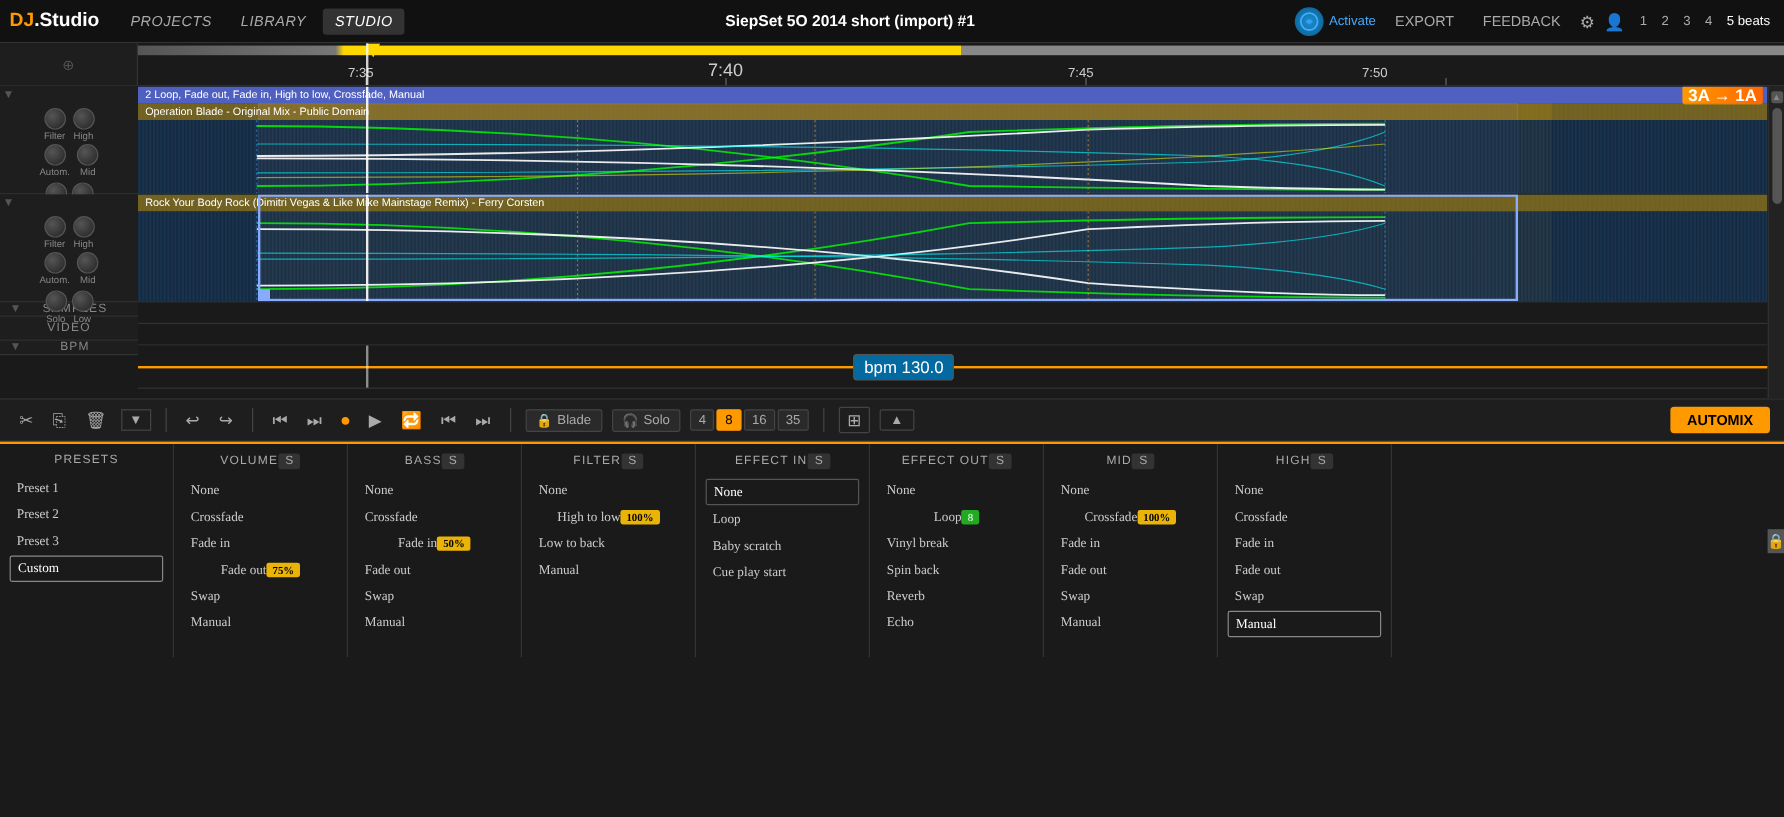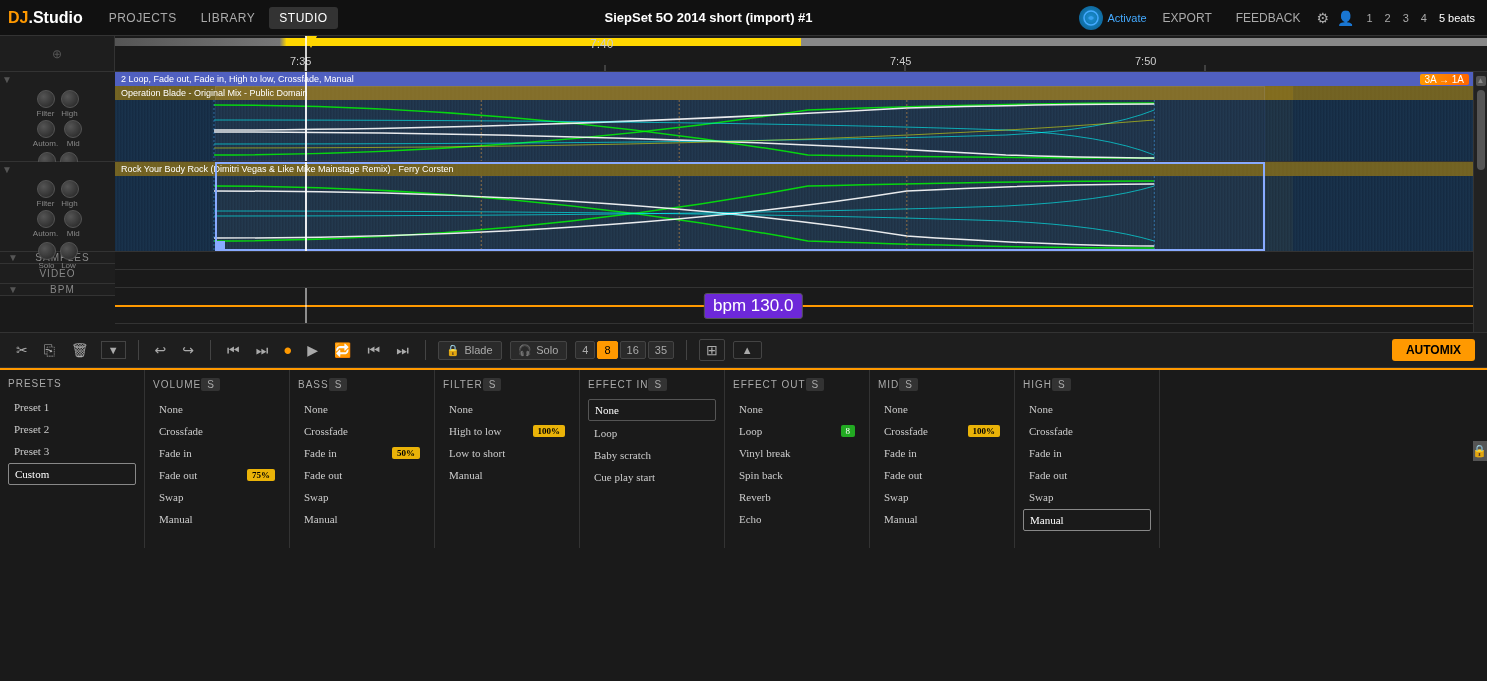--- a/index.html
+++ b/index.html
@@ -8,21 +8,21 @@
     
     .top-nav {
       display: flex; align-items: center;
       background: #111; height: 36px; padding: 0 8px; gap: 4px;
       border-bottom: 1px solid #333;
     }
     .logo { color: #FFD700; font-weight: bold; font-size: 16px; margin-right: 12px; }
     .logo span { color: #f90; }
     .nav-btn {
       background: none; border: none; color: #aaa; font-size: 12px;
-      padding: 4px 10px; cursor: pointer; letter-spacing: 0.5px;
+      padding: 4px 10px; cursor: pointer; letter-spacing: 0.5px; font-style: italic;
     }
     .nav-btn.active { color: #fff; background: #333; border-radius: 3px; }
     .tab-title {
       flex: 1; text-align: center; color: #fff; font-size: 13px; font-weight: bold;
     }
     .top-right { display: flex; align-items: center; gap: 8px; margin-left: auto; }
     .mixed-key { display: flex; align-items: center; gap: 4px; }
     .mixed-key-circle { width: 24px; height: 24px; border-radius: 50%; background: radial-gradient(circle, #1a8fd1, #0a5a8a); display: flex; align-items: center; justify-content: center; font-size: 8px; color: #fff; }
     .activate-btn { color: #4af; font-size: 11px; cursor: pointer; }
     .export-btn, .feedback-btn { background: none; border: none; color: #aaa; font-size: 12px; cursor: pointer; padding: 4px 8px; }
@@ -76,39 +76,39 @@
     
     .bottom-panel {
       height: 180px; background: #1a1a1a; border-top: 2px solid #f90;
       display: flex; overflow-x: auto;
     }
     .preset-section, .effect-section {
       min-width: 145px; border-right: 1px solid #333; padding: 8px;
       flex-shrink: 0;
     }
     .section-header {
-      display: flex; justify-content: flex-start; align-items: center;
+      display: flex; justify-content: center; align-items: center;
       margin-bottom: 8px;
     }
     .section-title {
       color: #aaa; font-size: 10px; letter-spacing: 1px; text-transform: uppercase;
     }
     .s-btn {
       background: #333; border: none; color: #aaa; font-size: 10px;
       padding: 1px 6px; cursor: pointer; border-radius: 2px;
     }
     .effect-item {
       padding: 4px 6px; color: #ccc; font-size: 11px; cursor: pointer;
       border-radius: 2px; margin-bottom: 2px; font-family: Liberation Serif, serif;
     }
     .effect-item.selected {
       background: transparent; border: 1px solid #666; color: #fff;
     }
     .effect-item.active {
-      display: flex; justify-content: space-between; align-items: center;
+      display: flex; justify-content: center; align-items: center;
     }
     .effect-badge {
       background: #eab308; color: #000; font-size: 9px;
       padding: 1px 5px; border-radius: 2px; font-weight: bold;
     }
     .effect-badge-green {
       background: #2a2; color: #fff; font-size: 9px;
       padding: 1px 5px; border-radius: 2px;
     }
     .small-knob {
@@ -159,21 +159,21 @@
     <span style="color:#555; font-size:12px;">⊕</span>
   </div>
   <div style="flex:1; position:relative; overflow:hidden;">
 
     <div style="position:absolute; top:2px; left:0; right:0; height:8px; background:#333;">
       <div style="height:100%; width:100%; background:linear-gradient(90deg, #555 0%, #777 12%, #FFD700 12.5%, #FFD700 50%, #888 50%);"></div>
       <div style="position:absolute; top:-2px; left:190px; width:12px; height:12px; background:#FFD700; clip-path:polygon(50% 100%, 0 0, 100% 0);"></div>
     </div>
 
     <div style="position:absolute; bottom:4px; left:175px; color:#ccc; font-size:11px;">7:35</div>
-    <div style="position:absolute; bottom:20px; left:475px; color:#ccc; font-size:12px;">7:40</div>
+    <div style="position:absolute; bottom:4px; left:475px; color:#ccc; font-size:15px;">7:40</div>
     <div style="position:absolute; bottom:4px; left:775px; color:#ccc; font-size:11px;">7:45</div>
     <div style="position:absolute; bottom:4px; left:1020px; color:#ccc; font-size:11px;">7:50</div>
 
     <div style="position:absolute; bottom:0; left:0; right:0; height:6px; display:flex;">
       <svg width="100%" height="6">
           <line x1="190" y1="0" x2="190" y2="6" stroke="#666" stroke-width="1"></line>
           <line x1="490" y1="0" x2="490" y2="6" stroke="#666" stroke-width="1"></line>
           <line x1="790" y1="0" x2="790" y2="6" stroke="#666" stroke-width="1"></line>
           <line x1="1090" y1="0" x2="1090" y2="6" stroke="#666" stroke-width="1"></line>
         </svg>
@@ -277,21 +277,21 @@
     <div style="height:90px; position:relative; border-bottom:1px solid #333; overflow:hidden; background:#0d1e2e;">
 
       <div style="position:absolute;top:0;left:0;right:0;bottom:0;background:repeating-linear-gradient(90deg,#0d2035 0px,#142a3e 2px,#0d2035 4px);"></div>
 
       <div style="position:absolute;top:14px;left:100px;right:180px;bottom:0;background:rgba(180,140,20,0.25);border:none;"></div>
 
       <div style="position:absolute;top:14px;left:100px;width:1050px;bottom:0;background:rgba(70,90,200,0.2);border:1px solid rgba(100,130,220,0.4);"></div>
 
       <div style="position:absolute;top:0;left:0;right:0;height:14px;background:#5060c0;display:flex;align-items:center;padding:0 6px;z-index:3;">
         <span style="color:#fff;font-size:9px;">2 Loop, Fade out, Fade in, High to low, Crossfade, Manual</span>
-        <span style="position:absolute;right:4px;background:linear-gradient(90deg,#f90,#f60);color:#fff;font-size:10px;padding:0 5px;border-radius:2px;">3A → 1A</span>
+        <span style="position:absolute;right:4px;background:linear-gradient(90deg,#f90,#f60);color:#fff;font-size:14px;padding:0 5px;border-radius:2px;font-weight:bold;">3A → 1A</span>
       </div>
 
       <div style="position:absolute;top:14px;left:0;right:0;height:14px;background:rgba(180,140,20,0.6);display:flex;align-items:center;padding:0 6px;z-index:3;">
         <span style="color:#fff;font-size:9px;">Operation Blade - Original Mix - Public Domain</span>
       </div>
 
       <div style="position:absolute;top:28px;left:0;right:0;bottom:0;background:repeating-linear-gradient(90deg,#142840 0px,#1e3a55 1px,#142840 3px);opacity:0.8;"></div>
 
       <svg style="position:absolute;top:28px;left:0;width:100%;height:62px;z-index:2;" viewBox="0 0 1372 62" preserveAspectRatio="none">
 
@@ -349,21 +349,21 @@
 
       <div style="position:absolute;top:0;bottom:0;left:190px;width:2px;background:#fff;opacity:0.9;z-index:5;"></div>
     </div>
 
     <div style="height:18px; background:#1a1a1a; border-bottom:1px solid #333;"></div>
 
     <div style="height:18px; background:#1a1a1a; border-bottom:1px solid #333;"></div>
 
     <div style="height:36px; background:#1a1a1a; border-bottom:1px solid #333; position:relative;">
       <div style="position:absolute;top:50%;left:0;right:0;height:2px;background:#f90;transform:translateY(-50%);"></div>
-      <div style="position:absolute;top:50%;left:47%;transform:translate(-50%,-50%);background:#6d28d9;border:1px solid #555;padding:2px 8px;color:#fff;font-size:17px;border-radius:3px;">bpm 130.0</div>
+      <div style="position:absolute;top:50%;left:47%;transform:translate(-50%,-50%);background:#0369a1;border:1px solid #555;padding:2px 8px;color:#fff;font-size:14px;border-radius:3px;">bpm 130.0</div>
 
       <div style="position:absolute;top:0;bottom:0;left:190px;width:2px;background:#fff;opacity:0.5;z-index:2;"></div>
     </div>
 
   </div>
 
   <div style="width:14px; background:#222; border-left:1px solid #333; display:flex; flex-direction:column; align-items:center; padding:4px 0;">
     <div style="width:10px; height:10px; background:#555; border-radius:2px; margin-bottom:4px; font-size:8px; text-align:center; color:#888; line-height:10px;">▲</div>
     <div style="width:8px; height:80px; background:#555; border-radius:4px;"></div>
     <div style="position:absolute;bottom:220px;right:0;width:14px;height:20px;background:#555;display:flex;align-items:center;justify-content:center;">🔒</div>
@@ -454,21 +454,21 @@
   <div class="effect-section">
     <div class="section-header">
       <span class="section-title">FILTER</span>
       <button class="s-btn">S</button>
     </div>
     <div class="effect-item">None</div>
     <div class="effect-item active">
       <span>High to low</span>
       <span class="effect-badge">100%</span>
     </div>
-    <div class="effect-item">Low to short</div>
+    <div class="effect-item">Low to back</div>
     <div class="effect-item">Manual</div>
   </div>
 
   <div class="effect-section">
     <div class="section-header">
       <span class="section-title">EFFECT IN</span>
       <button class="s-btn">S</button>
     </div>
     <div class="effect-item selected" style="border:1px solid #555;color:#fff;">None</div>
     <div class="effect-item">Loop</div>

